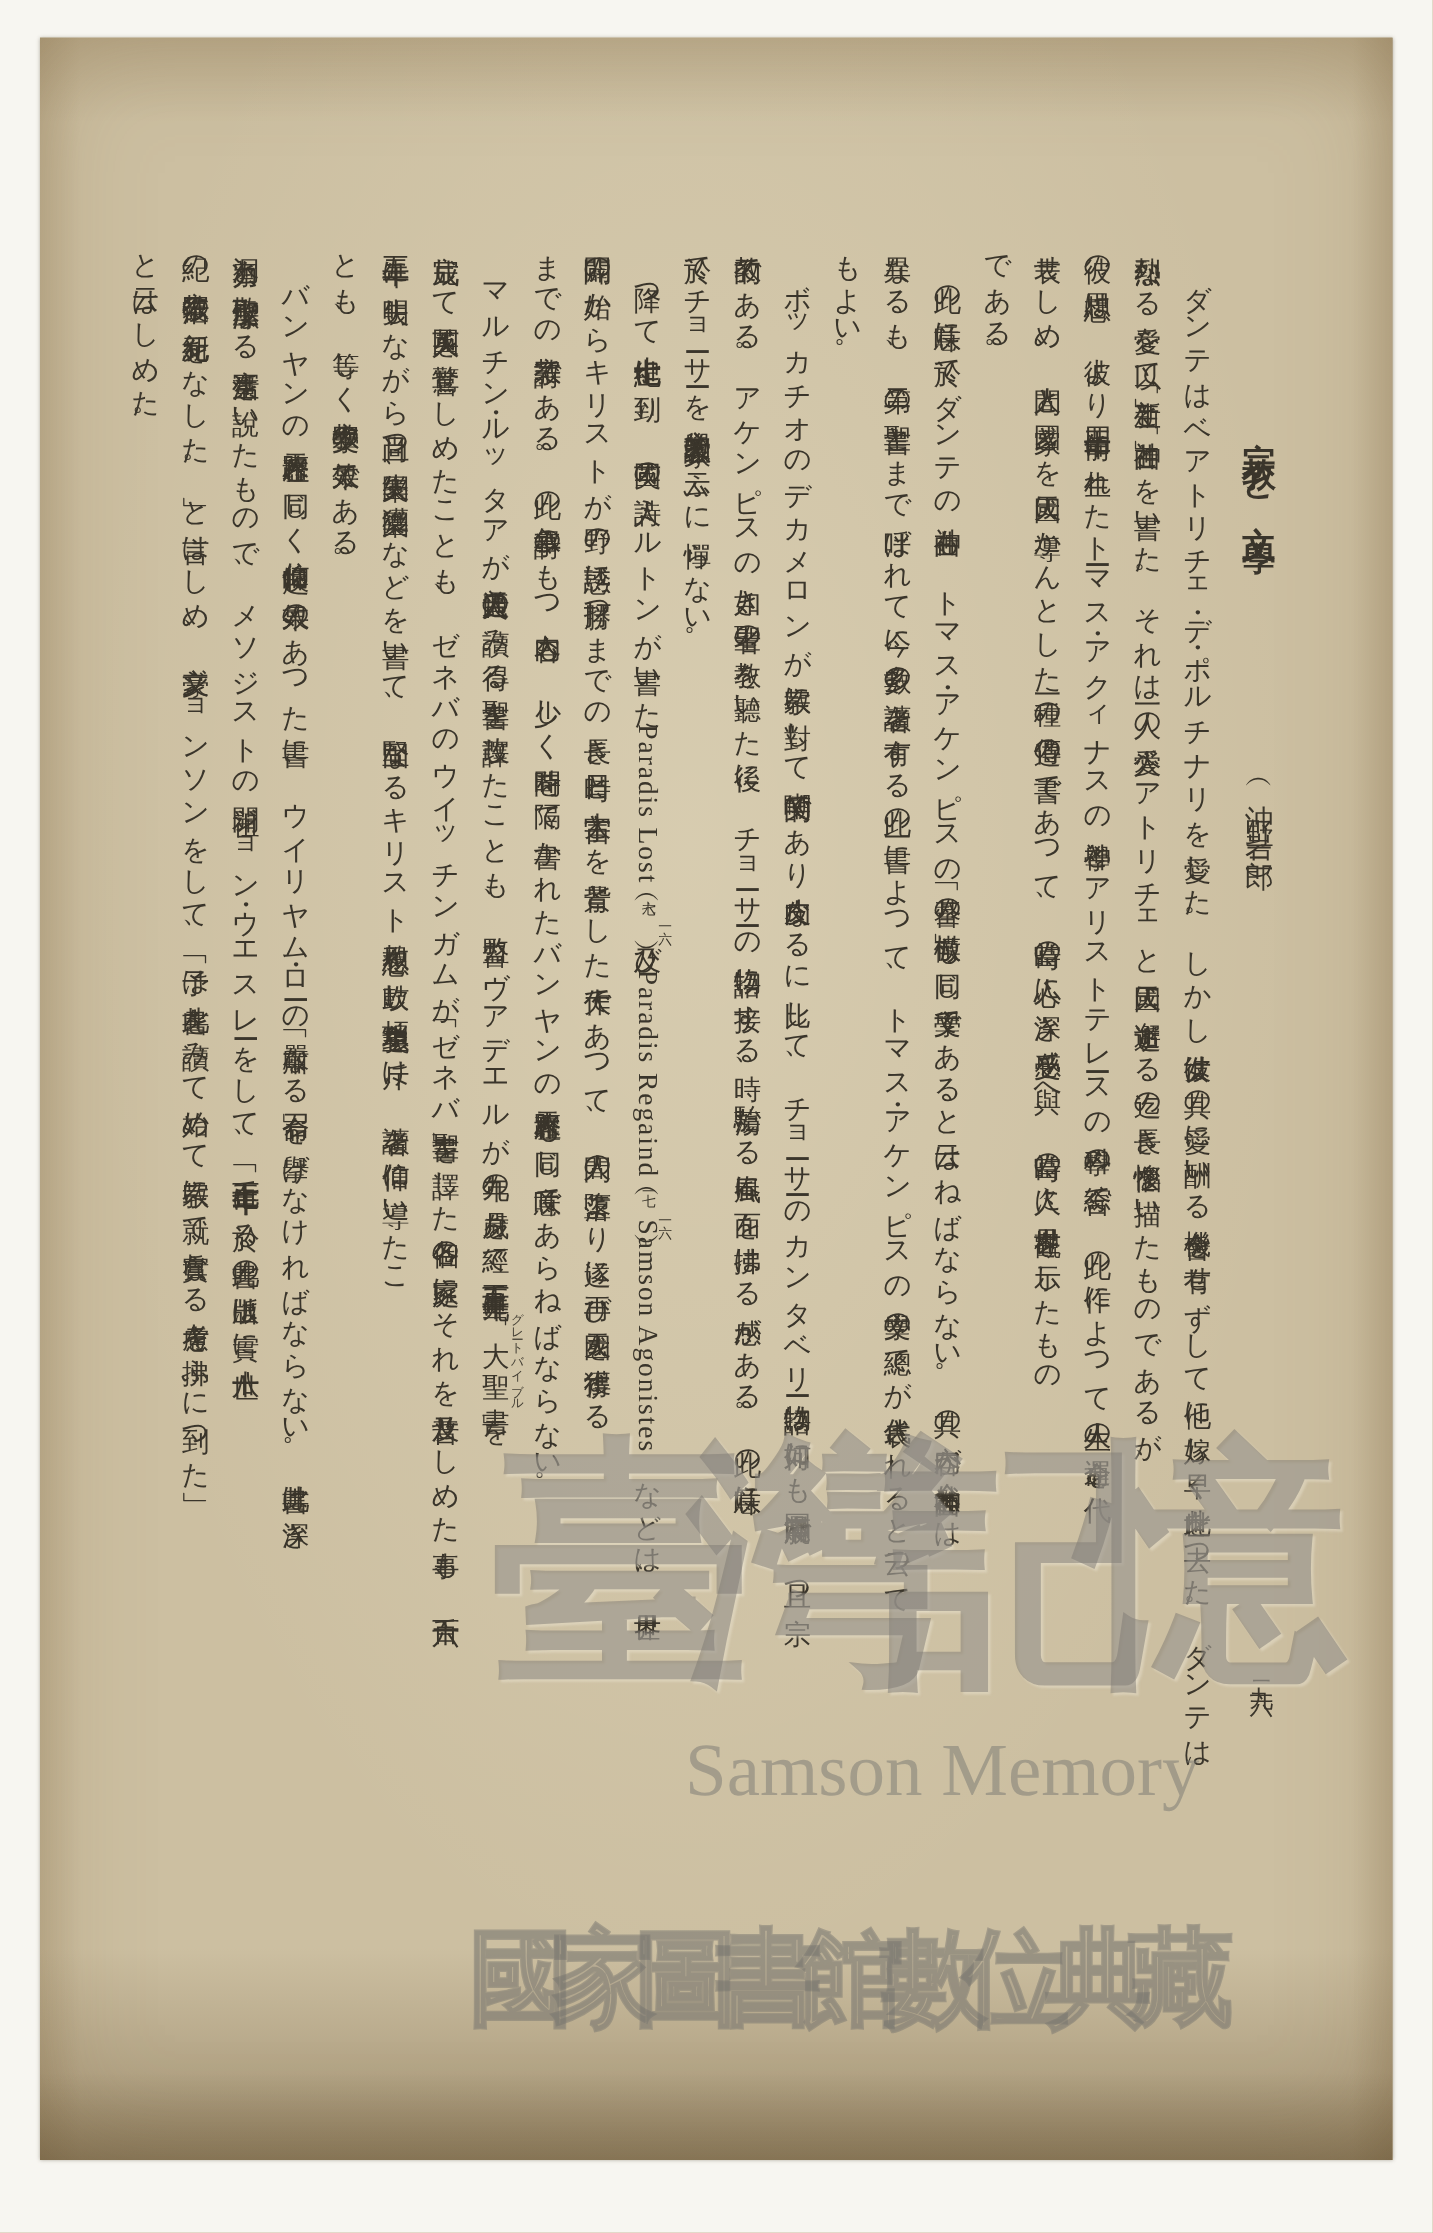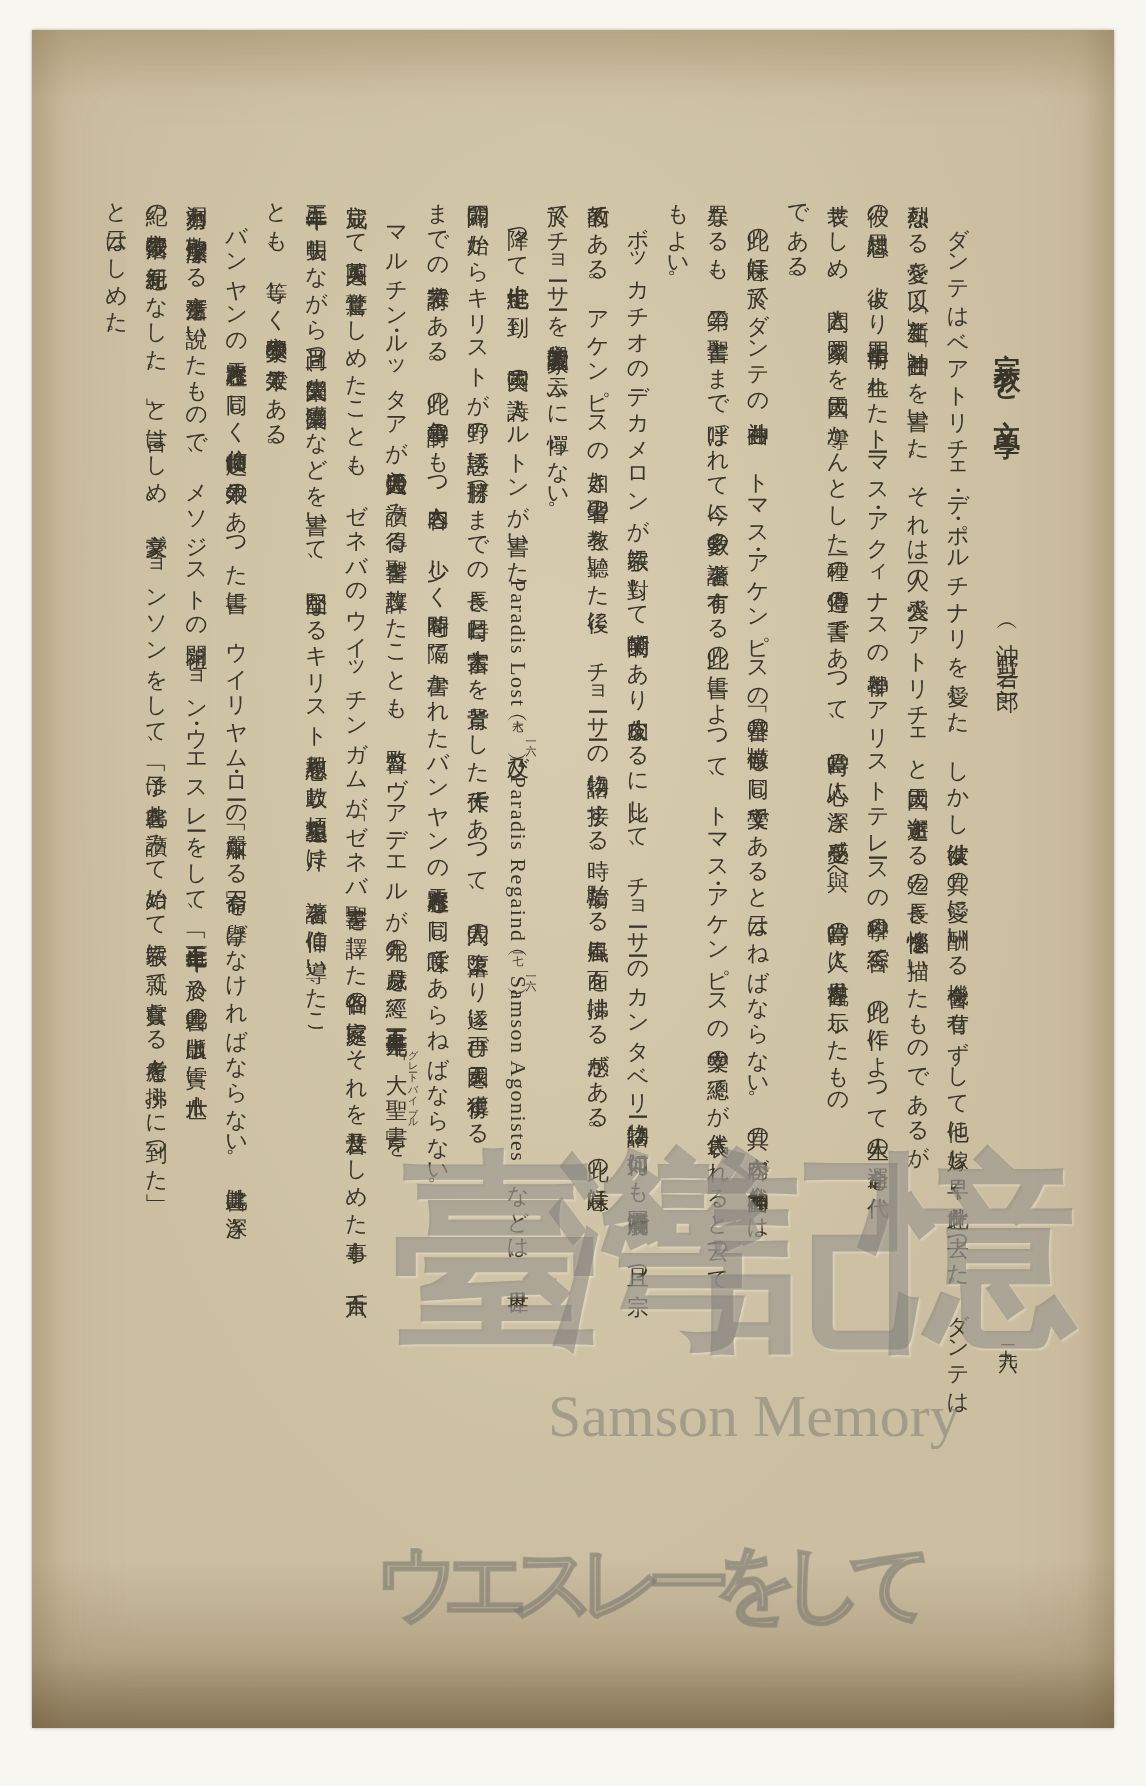--- a/index.html
+++ b/index.html
@@ -115,15 +115,15 @@
       <div class="tcol">五十二年に失明しながら尚且つ失樂園、獲樂園、などを書いて、堅固なるキリスト教思想を鼓吹し煩瑣主義を斥け、讀者を信仰に導いたこ</div>
       <div class="tcol">とも、等しく宗教文學の效果である。</div>
       <div class="tcol indent">バンヤンの天路歷程と同じく信仰喚起に效果のあつた書に、ウイリヤム・ローの「嚴肅なる召命」を擧げなければならない。此書は深き</div>
       <div class="tcol">洞察力と敬虔聖潔なる實生活を說いたもので、メソジストの開祖ジョン・ウエスレーをして、「千七百三十年に於る此書の出版は實に十八世</div>
       <div class="tcol">紀の宗教復活の新紀元をなした。」と言はしめ、文豪ジョンソンをして、「予は此書を讀みて始めて宗教に就て眞實なる考慮を拂ふに到つた」</div>
       <div class="tcol">と云はしめた。</div>
     </div>
 
   <div class="wm wm-main">臺灣記憶</div>
   <div class="wm wm-latin">Samson Memory</div>
-  <div class="wm wm-sub">ウエスレーをして</div>
+  <div class="wm wm-sub">國家圖書館數位典藏</div>
 
 </div>
 
 </body></html>

